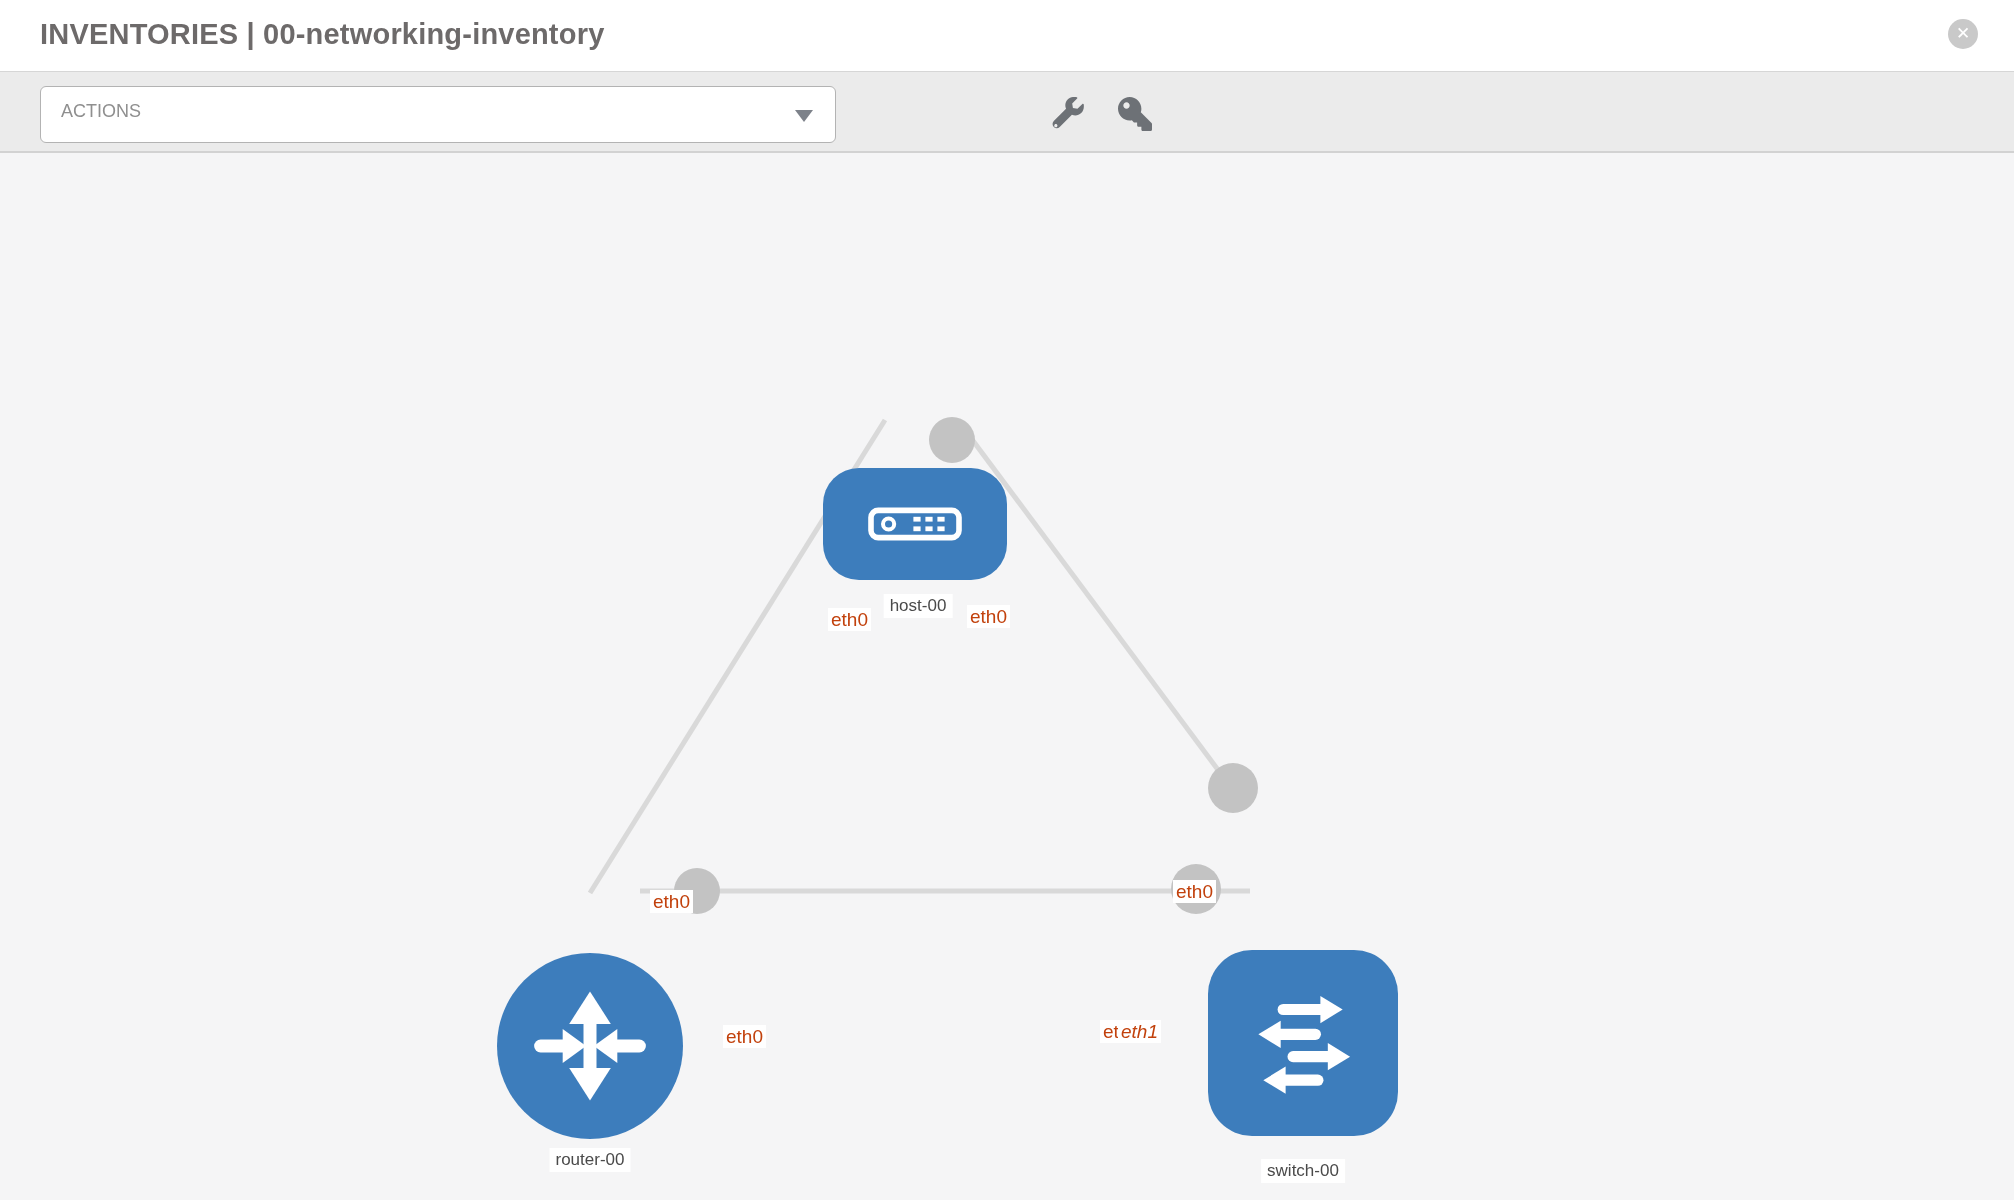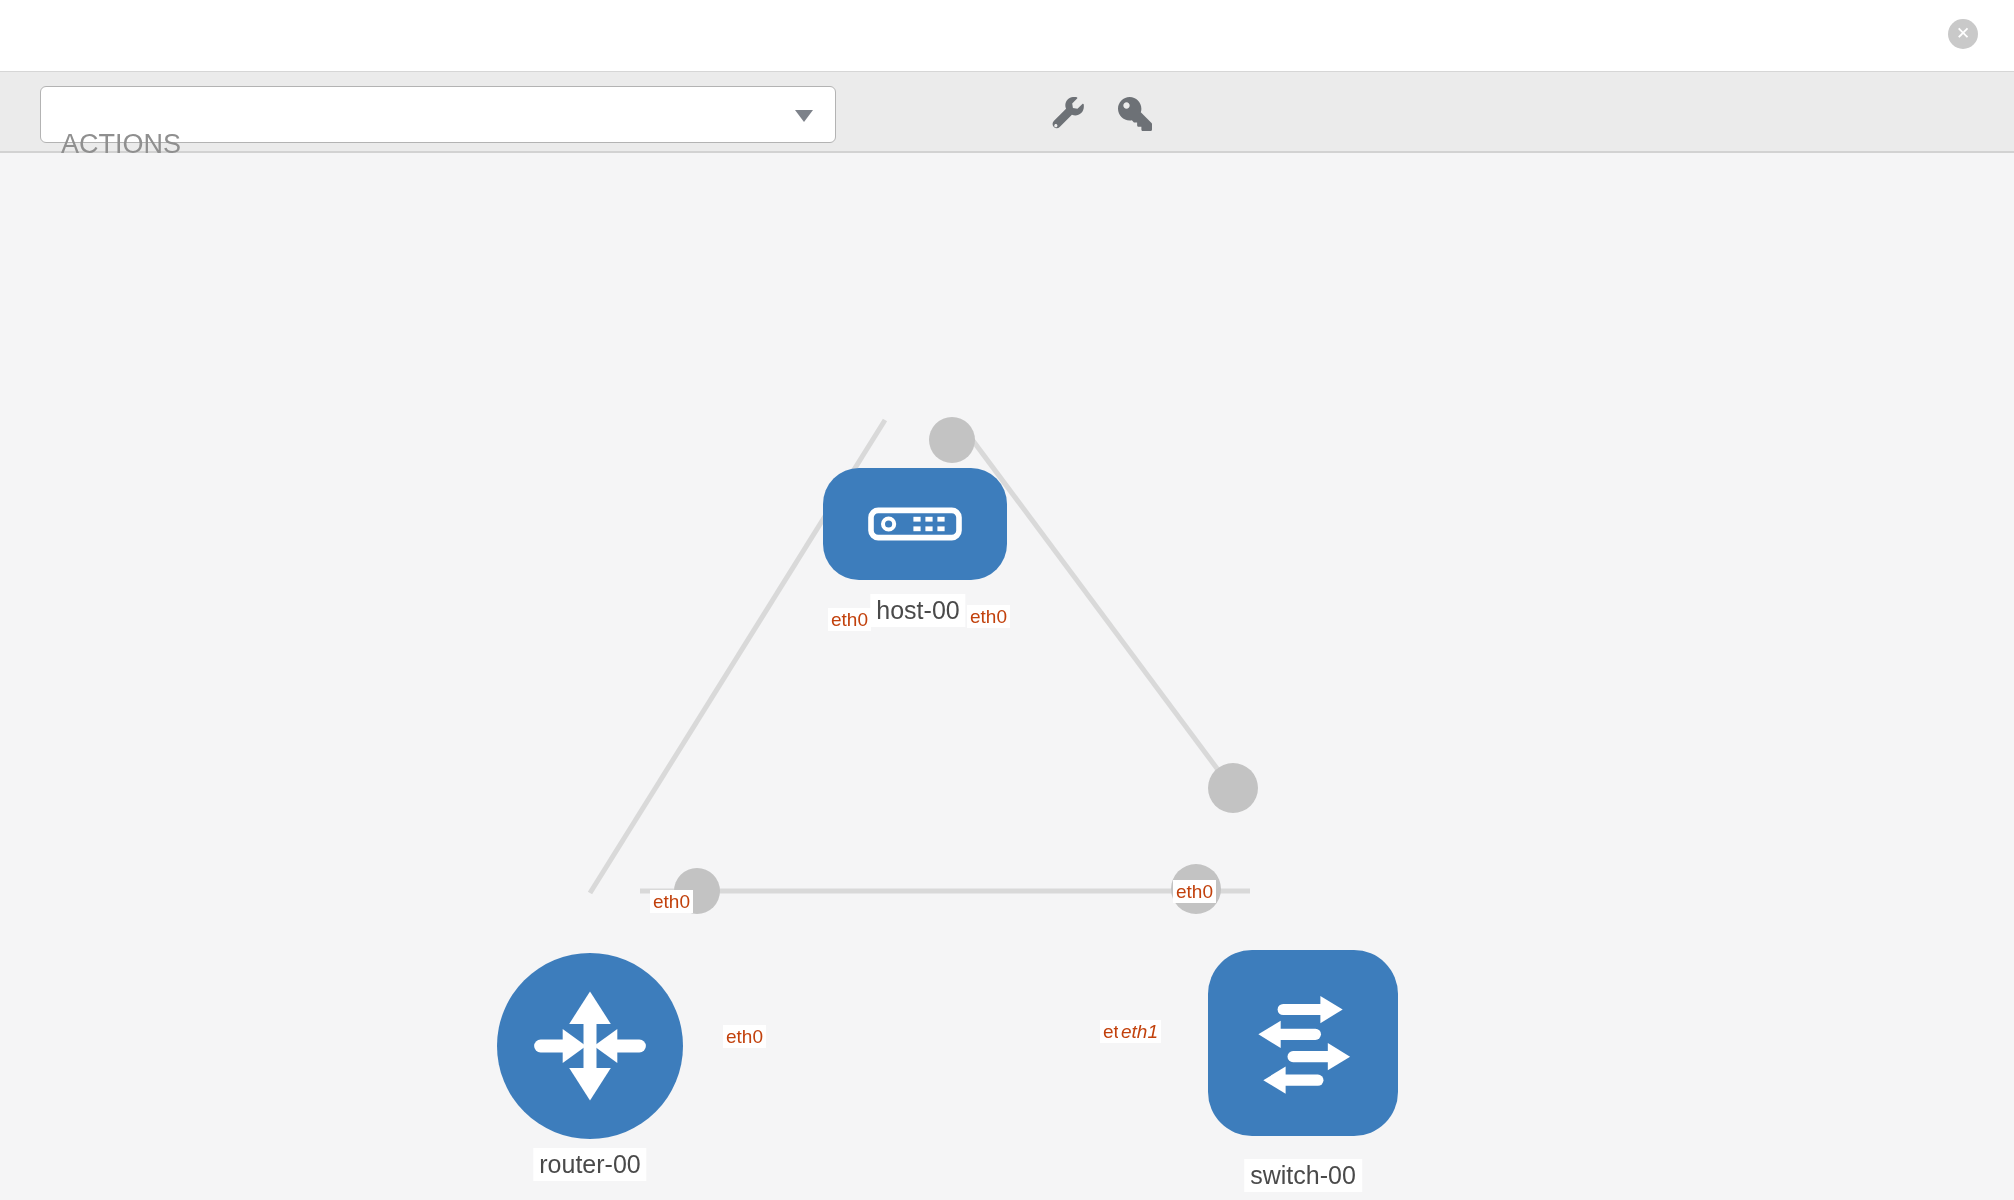--- a/index.html
+++ b/index.html
@@ -11,21 +11,21 @@
   .header-title{position:absolute;left:40px;top:18px;font-size:29px;font-weight:bold;color:#6d6a6a;letter-spacing:.2px;}
   .close-btn{position:absolute;right:36px;top:19px;width:30px;height:30px;border-radius:50%;
              background:#c9c9c9;color:#fff;font-size:17px;font-weight:bold;line-height:30px;
              text-align:center;cursor:pointer;}
 
   
   .toolbar{position:absolute;left:0;top:71px;width:2014px;height:82px;background:#ebebeb;
            border-top:1px solid #d6d6d6;border-bottom:2px solid #d2d2d2;box-sizing:border-box;}
   .select-box{position:absolute;top:14px;height:57px;background:#fff;border:1px solid #b3b3b3;
               border-radius:6px;box-sizing:border-box;}
-  .select-box .sel-text{position:absolute;left:20px;top:14px;font-size:27px;color:#8f8f8f;margin-top:28px;}
+  .select-box .sel-text{position:absolute;left:20px;top:14px;font-size:18px;color:#8f8f8f;}
   .select-box .caret{position:absolute;right:22px;top:23px;width:0;height:0;
                      border-left:9px solid transparent;border-right:9px solid transparent;
                      border-top:12px solid #7d828a;}
   .actions-box{left:40px;width:796px;}
   .search-box{left:1186px;width:794px;}
   .tool-icon{position:absolute;top:25px;width:34px;height:34px;cursor:pointer;}
   .tool-icon svg{width:100%;height:100%;fill:#6d7176;}
   .wrench{left:1050px;}
   .key{left:1118px;}
 
@@ -36,41 +36,42 @@
   .node{position:absolute;background:#3d7dbc;cursor:pointer;}
   .node svg{position:absolute;}
   #node-host{left:823px;top:315px;width:184px;height:112px;border-radius:36px;}
   #node-host svg{left:44px;top:34px;}
   #node-router{left:497px;top:800px;width:186px;height:186px;border-radius:50%;}
   #node-router svg{left:28px;top:28px;}
   #node-switch{left:1208px;top:797px;width:190px;height:186px;border-radius:44px;}
   #node-switch svg{left:33px;top:31px;}
 
   .node-label{position:absolute;transform:translateX(-50%);background:#fff;color:#4a4a4a;
-              font-size:25px;padding:2px 6px;white-space:nowrap;}
+              font-size:17px;padding:2px 6px;white-space:nowrap;}
   #label-host{left:918px;top:441px;}
   #label-router{left:590px;top:995px;}
   #label-switch{left:1303px;top:1006px;}
 
   .iflabel{position:absolute;background:#fff;color:#c2410c;font-size:19px;line-height:23px;
            padding:0 3px;white-space:nowrap;}
   #if-1{left:828px;top:455px;}
   #if-2{left:967px;top:452px;}
   #if-3{left:650px;top:737px;}
   #if-4{left:1173px;top:727px;}
   #if-5{left:723px;top:872px;}
   #if-6{left:1100px;top:867px;}
   #if-7{left:1118px;top:867px;font-style:italic;}
 </style>
 </head>
 <body>
 
 <div id="app">
 
   <div class="header">
+    <div class="header-title">INVENTORIES | 00-networking-inventory</div>
     <div class="close-btn">✕</div>
   </div>
 
   <div class="toolbar">
     <div class="select-box actions-box">
       <span class="sel-text">ACTIONS</span>
       <span class="caret"></span>
     </div>
 
     <div class="tool-icon wrench">

